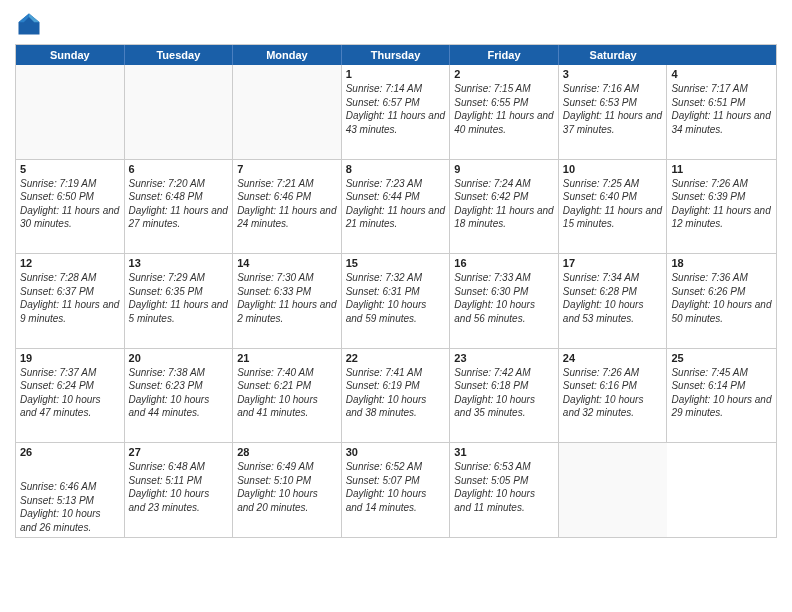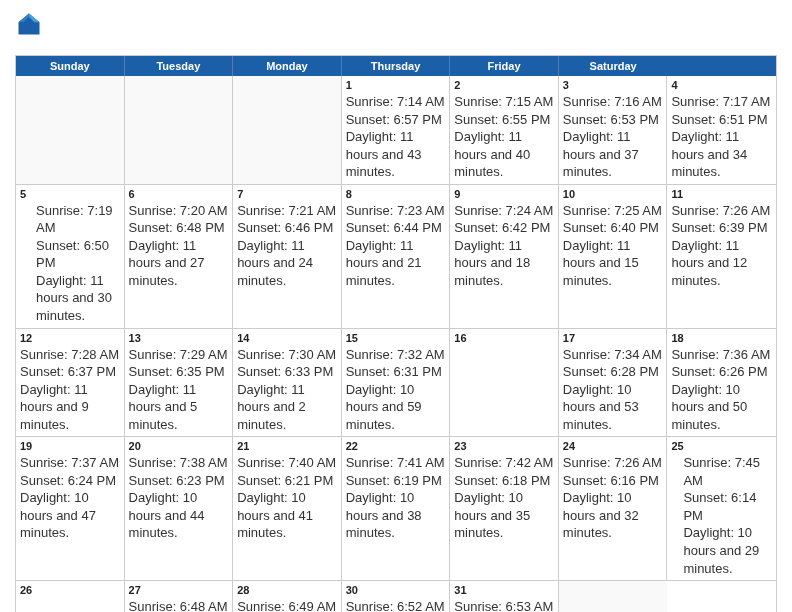--- a/index.html
+++ b/index.html
@@ -9,21 +9,20 @@
       font-family: Arial, sans-serif;
       background: #fff;
       overflow: hidden;
     }
     .page {
       width: 792px;
       height: 548px;
       padding: 10px 15px;
       display: flex;
       flex-direction: column;
-      gap: 11px;
     }
     .header {
       display: flex;
       align-items: flex-start;
       justify-content: space-between;
       margin-bottom: 6px;
     }
     .logo {
       display: flex;
       align-items: center;
@@ -98,23 +97,24 @@
     .cal-cell:last-child { border-right: none; }
     .cal-cell.empty { background: #f9f9f9; }
     .day-num {
       font-size: 11px;
       font-weight: bold;
       color: #222;
       display: block;
       margin-bottom: 2px;
     }
     .cell-text {
-      font-size: 13px;
+      font-size: 10px;
       color: #333;
       line-height: 1.35;
+      font-style: italic;
     }
   </style>
 </head>
 <body>
 
 <div class="page">
   <div class="header">
     <div class="logo">
       <svg class="logo-icon" viewBox="0 0 32 32">
         <polygon points="16,4 28,14 28,28 4,28 4,14" fill="#1a5fa8"></polygon>
@@ -167,21 +167,21 @@
           <div class="cal-cell">
             <span class="day-num">4</span>
             <div class="cell-text" style="white-space: pre-line;">Sunrise: 7:17 AM
 Sunset: 6:51 PM
 Daylight: 11 hours and 34 minutes.</div>
           </div>
         </div>
         <div class="cal-row">
           <div class="cal-cell">
             <span class="day-num">5</span>
-            <div class="cell-text" style="white-space: pre-line; margin-left: 16px;">Sunrise: 7:19 AM
+            <div class="cell-text" style="white-space: pre-line;">Sunrise: 7:19 AM
 Sunset: 6:50 PM
 Daylight: 11 hours and 30 minutes.</div>
           </div>
           <div class="cal-cell">
             <span class="day-num">6</span>
             <div class="cell-text" style="white-space: pre-line;">Sunrise: 7:20 AM
 Sunset: 6:48 PM
 Daylight: 11 hours and 27 minutes.</div>
           </div>
           <div class="cal-cell">
@@ -235,20 +235,23 @@
 Daylight: 11 hours and 2 minutes.</div>
           </div>
           <div class="cal-cell">
             <span class="day-num">15</span>
             <div class="cell-text" style="white-space: pre-line;">Sunrise: 7:32 AM
 Sunset: 6:31 PM
 Daylight: 10 hours and 59 minutes.</div>
           </div>
           <div class="cal-cell">
             <span class="day-num">16</span>
+            <div class="cell-text" style="white-space: pre-line;">Sunrise: 7:33 AM
+Sunset: 6:30 PM
+Daylight: 10 hours and 56 minutes.</div>
           </div>
           <div class="cal-cell">
             <span class="day-num">17</span>
             <div class="cell-text" style="white-space: pre-line;">Sunrise: 7:34 AM
 Sunset: 6:28 PM
 Daylight: 10 hours and 53 minutes.</div>
           </div>
           <div class="cal-cell">
             <span class="day-num">18</span>
             <div class="cell-text" style="white-space: pre-line;">Sunrise: 7:36 AM
@@ -288,21 +291,21 @@
 Daylight: 10 hours and 35 minutes.</div>
           </div>
           <div class="cal-cell">
             <span class="day-num">24</span>
             <div class="cell-text" style="white-space: pre-line;">Sunrise: 7:26 AM
 Sunset: 6:16 PM
 Daylight: 10 hours and 32 minutes.</div>
           </div>
           <div class="cal-cell">
             <span class="day-num">25</span>
-            <div class="cell-text" style="white-space: pre-line; margin-left: 12px;">Sunrise: 7:45 AM
+            <div class="cell-text" style="white-space: pre-line;">Sunrise: 7:45 AM
 Sunset: 6:14 PM
 Daylight: 10 hours and 29 minutes.</div>
           </div>
         </div>
         <div class="cal-row">
           <div class="cal-cell">
             <span class="day-num">26</span>
             <div class="cell-text" style="white-space: pre-line; margin-top: 22px;">Sunrise: 6:46 AM
 Sunset: 5:13 PM
 Daylight: 10 hours and 26 minutes.</div>

